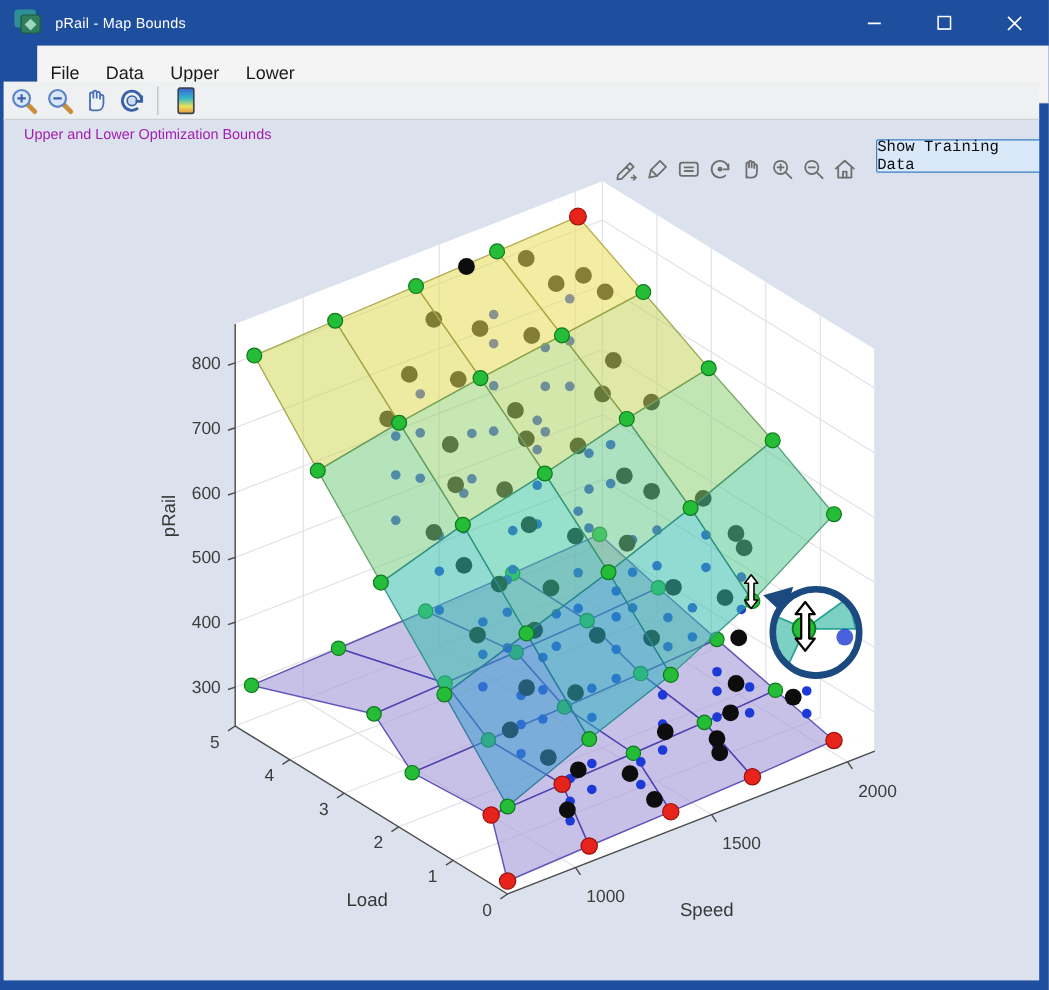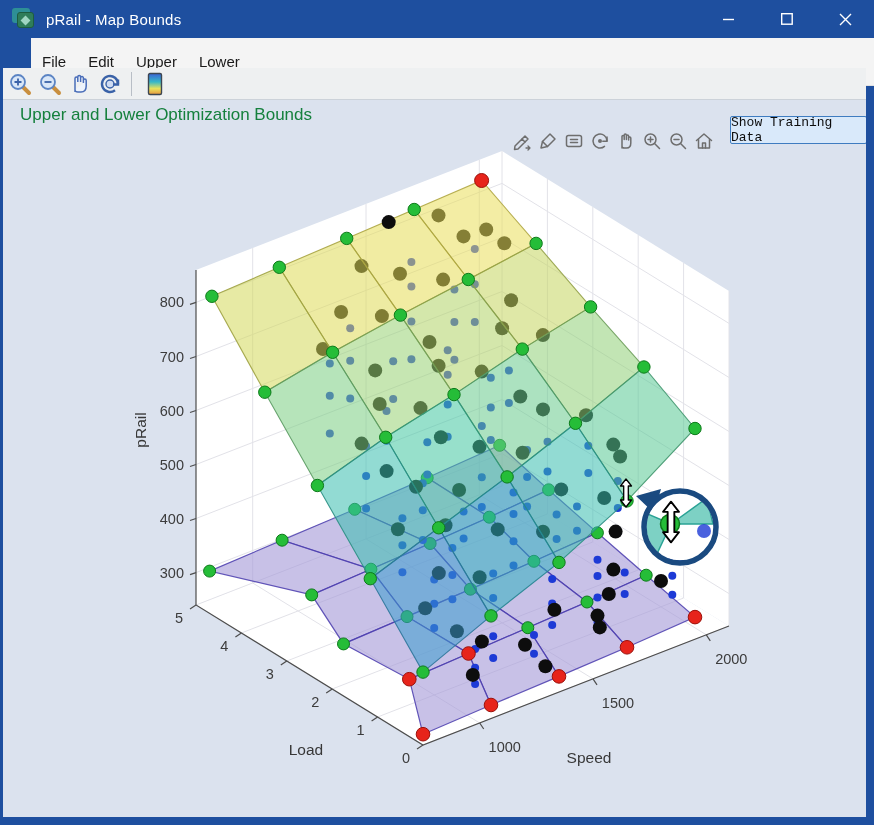--- a/index.html
+++ b/index.html
@@ -10,39 +10,39 @@
     background:#1e4f9f;overflow:hidden;
   }
   .titlebar{
     position:absolute;left:0;top:0;width:874px;height:38px;
     background:#1e4f9f;color:#fff;display:flex;align-items:center;
   }
   .app-icon{width:24px;height:22px;margin-left:12px;position:relative;flex:0 0 auto;}
   .app-icon .back{position:absolute;left:0;top:0;width:18px;height:15px;background:#2e8f96;border-radius:3px;}
   .app-icon .front{position:absolute;left:5px;top:4px;width:17px;height:16px;background:#2f7d5a;border:1px solid #1d5c40;border-radius:3px;}
   .app-icon .gem{position:absolute;left:10px;top:9px;width:7px;height:7px;background:#9fd6c2;transform:rotate(45deg);}
-  .title-text{margin-left:10px;font-size:15px;letter-spacing:.2px;}
+  .title-text{margin-left:10px;font-size:12px;letter-spacing:.2px;}
   .win-controls{position:absolute;right:0;top:0;height:38px;display:flex;}
   .win-btn{width:58px;height:38px;display:flex;align-items:center;justify-content:center;color:#fff;font-size:15px;}
   .win-btn svg{display:block;}
   .menubar{
     position:absolute;left:3px;top:38px;width:863px;height:48px;background:#f4f4f4;
     display:flex;align-items:center;border-bottom:1px solid #e2e2e2;margin-left:28px;
   }
   .menu-item{padding:0 11px;font-size:15px;color:#1a1a1a;line-height:30px;}
   .toolbar{
     position:absolute;left:3px;top:68px;width:863px;height:32px;background:#eef0f1;
     display:flex;align-items:center;border-bottom:1px solid #ccd2d9;
   }
   .tb-icon{width:26px;height:26px;margin-left:4px;display:flex;align-items:center;justify-content:center;}
   .tb-sep{width:1px;height:24px;background:#b8bec6;margin:0 6px 0 8px;}
   .figure{
     position:absolute;left:3px;top:100px;width:863px;height:717px;background:#dbe2ee;overflow:hidden;
   }
-  .fig-title{position:absolute;left:17px;top:5px;font-size:17px;color:#15803d;}
+  .fig-title{position:absolute;left:17px;top:5px;font-size:12px;color:#a21caf;}
   .show-btn{
     position:absolute;left:727px;top:16px;width:137px;height:28px;
     background:#d9e9fa;border:1.5px solid #3f7cc0;border-radius:2px;
     font-size:13px;color:#0c0c0c;display:flex;align-items:center;justify-content:center;
     font-family:Liberation Mono, monospace;
   }
   .ax-toolbar{position:absolute;left:508px;top:30px;display:flex;gap:5px;}
   .ax-tool{width:21px;height:21px;display:flex;align-items:center;justify-content:center;}
   .ax-tool svg{stroke:#6e6e6e;fill:none;stroke-width:1.5;stroke-linecap:round;stroke-linejoin:round;}
   #plot{position:absolute;left:0;top:0;width:863px;height:717px;}
@@ -73,21 +73,21 @@
       <div class="win-btn">
         <svg width="13" height="13" viewBox="0 0 13 13">
             <path d="M1 1 L12 12 M12 1 L1 12" stroke="#fff" stroke-width="1.4"></path>
           </svg>
       </div>
     </div>
   </div>
 
   <div class="menubar">
     <div class="menu-item">File</div>
-    <div class="menu-item">Edit</div>
+    <div class="menu-item">Data</div>
     <div class="menu-item">Upper</div>
     <div class="menu-item">Lower</div>
   </div>
 
   <div class="toolbar">
     <div class="tb-icon">
       <svg width="24" height="24" viewBox="0 0 24 24">
         <line x1="15.5" y1="15.5" x2="21" y2="21" stroke="#c98f3f" stroke-width="4" stroke-linecap="round"></line>
         <circle cx="10" cy="10" r="7" fill="#d9e7f8" stroke="#5b84c4" stroke-width="1.8"></circle>
         <path d="M10 6.5 V13.5 M6.5 10 H13.5" stroke="#3a62a8" stroke-width="1.8"></path>

